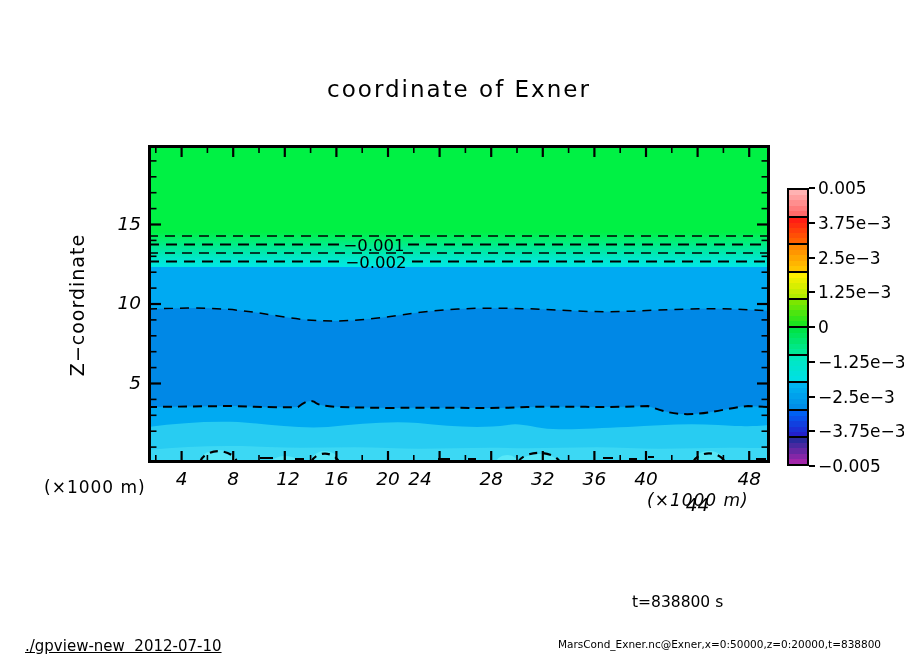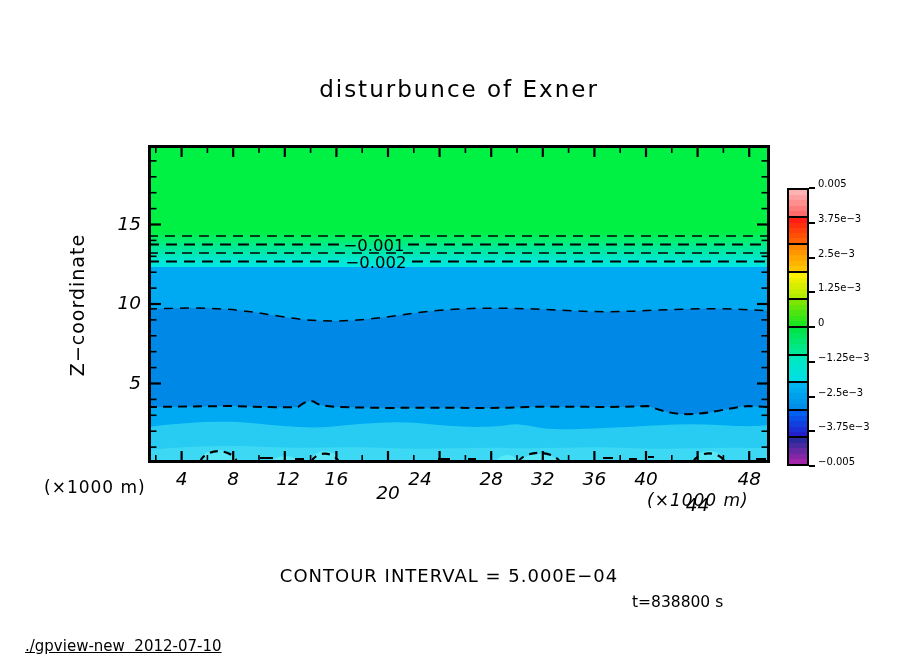--- a/index.html
+++ b/index.html
@@ -15,29 +15,29 @@
   #cinterval{left:128px;top:565px;width:642px;text-align:center;font-size:18px;letter-spacing:1px;}
   #timestamp{left:632px;top:593px;font-size:15.5px;}
   #footer-left{left:25px;top:637px;font-size:15px;white-space:pre;text-decoration:underline;}
   #footer-right{left:558px;top:638px;font-size:10.5px;white-space:pre;}
   .ticklabel{position:absolute;font-size:18.5px;font-style:italic;}
   .xtick{width:44px;text-align:center;top:468px;}
   .ytick{width:40px;text-align:right;left:101px;}
   #plot-svg{position:absolute;left:148px;top:145px;}
   #colorbar{position:absolute;left:787px;top:188px;width:22px;height:278px;}
   .cb-box{position:absolute;left:0;width:22px;box-sizing:border-box;border:2px solid #000;}
-  .cb-label{position:absolute;left:818px;font-size:10px;white-space:nowrap;}
+  .cb-label{position:absolute;left:818px;font-size:17px;white-space:nowrap;}
   .cb-tick{position:absolute;left:809px;width:6px;height:2px;background:#000;}
 </style>
 </head>
 <body>
 
 <div id="canvas">
 
-  <div class="abs" id="title">disturbunce of Exner</div>
+  <div class="abs" id="title">coordinate of Exner</div>
 
   <div class="abs" id="ylabel-wrap">Z−coordinate</div>
   <div class="abs" id="yunit">(×1000 m)</div>
 
   <svg id="plot-svg" width="622" height="318" viewBox="0 0 622 318">
     <defs>
       <linearGradient id="gradTrans" x1="0" y1="0" x2="0" y2="1">
         <stop offset="0%" stop-color="#00f144"></stop>
         <stop offset="28%" stop-color="#00ef78"></stop>
         <stop offset="55%" stop-color="#00e9a8"></stop>
@@ -173,55 +173,55 @@
         <line x1="619" y1="15.899999999999977" x2="613.5" y2="15.899999999999977" stroke="#000" stroke-width="1.6"></line>
       </g>
     <rect x="1.5" y="1.5" width="619" height="315" fill="none" stroke="#000" stroke-width="3"></rect>
   </svg>
 
   <div id="xticks">
       <div class="ticklabel xtick" style="left: 159.6px;">4</div>
       <div class="ticklabel xtick" style="left: 211.2px;">8</div>
       <div class="ticklabel xtick" style="left: 266px;">12</div>
       <div class="ticklabel xtick" style="left: 314.4px;">16</div>
-      <div class="ticklabel xtick" style="left: 366px; margin-top: 14px;">20</div>
+      <div class="ticklabel xtick" style="left: 366px;">20</div>
       <div class="ticklabel xtick" style="left: 398px;">24</div>
       <div class="ticklabel xtick" style="left: 469.2px;">28</div>
       <div class="ticklabel xtick" style="left: 520.8px;">32</div>
       <div class="ticklabel xtick" style="left: 572.4px;">36</div>
       <div class="ticklabel xtick" style="left: 624px;">40</div>
       <div class="ticklabel xtick" style="left: 675.6px; margin-top: 26px;">44</div>
       <div class="ticklabel xtick" style="left: 727.2px;">48</div>
     </div>
   <div id="yticks">
       <div class="ticklabel ytick" style="top: 371.5px;">5</div>
       <div class="ticklabel ytick" style="top: 292px;">10</div>
       <div class="ticklabel ytick" style="top: 212.5px;">15</div>
     </div>
 
   <div class="abs ticklabel" id="xunit">(×1000 m)</div>
 
-  <div class="abs" id="cinterval">CONTOUR INTERVAL = 5.000E−04</div>
   <div class="abs" id="timestamp">t=838800 s</div>
 
   <div id="colorbar">
       <div class="cb-box" style="top: 0px; height: 29.8px; background: linear-gradient(rgb(255, 178, 178) 0%, rgb(255, 178, 178) 20%, rgb(255, 160, 160) 20%, rgb(255, 160, 160) 40%, rgb(255, 142, 142) 40%, rgb(255, 142, 142) 60%, rgb(255, 124, 124) 60%, rgb(255, 124, 124) 80%, rgb(255, 106, 106) 80%, rgb(255, 106, 106) 100%);"></div>
       <div class="cb-box" style="top: 27.6px; height: 29.8px; background: linear-gradient(rgb(255, 30, 20) 0%, rgb(255, 30, 20) 20%, rgb(255, 46, 15) 20%, rgb(255, 46, 15) 40%, rgb(255, 63, 10) 40%, rgb(255, 63, 10) 60%, rgb(255, 79, 5) 60%, rgb(255, 79, 5) 80%, rgb(255, 95, 0) 80%, rgb(255, 95, 0) 100%);"></div>
       <div class="cb-box" style="top: 55.2px; height: 29.8px; background: linear-gradient(rgb(255, 135, 0) 0%, rgb(255, 135, 0) 20%, rgb(255, 150, 0) 20%, rgb(255, 150, 0) 40%, rgb(255, 166, 0) 40%, rgb(255, 166, 0) 60%, rgb(255, 181, 0) 60%, rgb(255, 181, 0) 80%, rgb(255, 196, 0) 80%, rgb(255, 196, 0) 100%);"></div>
       <div class="cb-box" style="top: 82.8px; height: 29.8px; background: linear-gradient(rgb(253, 240, 0) 0%, rgb(253, 240, 0) 20%, rgb(234, 239, 0) 20%, rgb(234, 239, 0) 40%, rgb(216, 238, 0) 40%, rgb(216, 238, 0) 60%, rgb(197, 237, 0) 60%, rgb(197, 237, 0) 80%, rgb(178, 236, 0) 80%, rgb(178, 236, 0) 100%);"></div>
       <div class="cb-box" style="top: 110.4px; height: 29.8px; background: linear-gradient(rgb(124, 230, 0) 0%, rgb(124, 230, 0) 20%, rgb(100, 230, 8) 20%, rgb(100, 230, 8) 40%, rgb(76, 229, 15) 40%, rgb(76, 229, 15) 60%, rgb(52, 229, 23) 60%, rgb(52, 229, 23) 80%, rgb(28, 228, 30) 80%, rgb(28, 228, 30) 100%);"></div>
       <div class="cb-box" style="top: 138px; height: 29.8px; background: linear-gradient(rgb(0, 227, 72) 0%, rgb(0, 227, 72) 20%, rgb(0, 229, 92) 20%, rgb(0, 229, 92) 40%, rgb(0, 230, 111) 40%, rgb(0, 230, 111) 60%, rgb(0, 232, 131) 60%, rgb(0, 232, 131) 80%, rgb(0, 233, 150) 80%, rgb(0, 233, 150) 100%);"></div>
       <div class="cb-box" style="top: 165.6px; height: 29.8px; background: linear-gradient(rgb(0, 232, 192) 0%, rgb(0, 232, 192) 20%, rgb(0, 230, 201) 20%, rgb(0, 230, 201) 40%, rgb(0, 228, 209) 40%, rgb(0, 228, 209) 60%, rgb(0, 226, 218) 60%, rgb(0, 226, 218) 80%, rgb(0, 224, 226) 80%, rgb(0, 224, 226) 100%);"></div>
       <div class="cb-box" style="top: 193.2px; height: 29.8px; background: linear-gradient(rgb(0, 180, 240) 0%, rgb(0, 180, 240) 20%, rgb(0, 171, 238) 20%, rgb(0, 171, 238) 40%, rgb(0, 161, 236) 40%, rgb(0, 161, 236) 60%, rgb(0, 152, 234) 60%, rgb(0, 152, 234) 80%, rgb(0, 142, 232) 80%, rgb(0, 142, 232) 100%);"></div>
       <div class="cb-box" style="top: 220.8px; height: 29.8px; background: linear-gradient(rgb(0, 96, 242) 0%, rgb(0, 96, 242) 20%, rgb(9, 80, 233) 20%, rgb(9, 80, 233) 40%, rgb(17, 64, 223) 40%, rgb(17, 64, 223) 60%, rgb(26, 48, 214) 60%, rgb(26, 48, 214) 80%, rgb(34, 32, 204) 80%, rgb(34, 32, 204) 100%);"></div>
       <div class="cb-box" style="top: 248.4px; height: 29.8px; background: linear-gradient(rgb(42, 42, 156) 0%, rgb(42, 42, 156) 20%, rgb(72, 41, 160) 20%, rgb(72, 41, 160) 40%, rgb(102, 40, 163) 40%, rgb(102, 40, 163) 60%, rgb(132, 39, 167) 60%, rgb(132, 39, 167) 80%, rgb(162, 38, 170) 80%, rgb(162, 38, 170) 100%);"></div>
     </div>
   <div id="cb-labels"></div>
 
   <div class="abs" id="footer-left">./gpview-new  2012-07-10</div>
+  <div class="abs" id="footer-right">MarsCond_Exner.nc@Exner,x=0:50000,z=0:20000,t=838800</div>
 <div class="cb-label" style="top: 178px;">0.005</div>
     <div class="cb-tick" style="top: 187px;"></div>
     <div class="cb-label" style="top: 212.75px;">3.75e−3</div>
     <div class="cb-tick" style="top: 221.75px;"></div>
     <div class="cb-label" style="top: 247.5px;">2.5e−3</div>
     <div class="cb-tick" style="top: 256.5px;"></div>
     <div class="cb-label" style="top: 282.25px;">1.25e−3</div>
     <div class="cb-tick" style="top: 291.25px;"></div>
     <div class="cb-label" style="top: 317px;">0</div>
     <div class="cb-tick" style="top: 326px;"></div>

